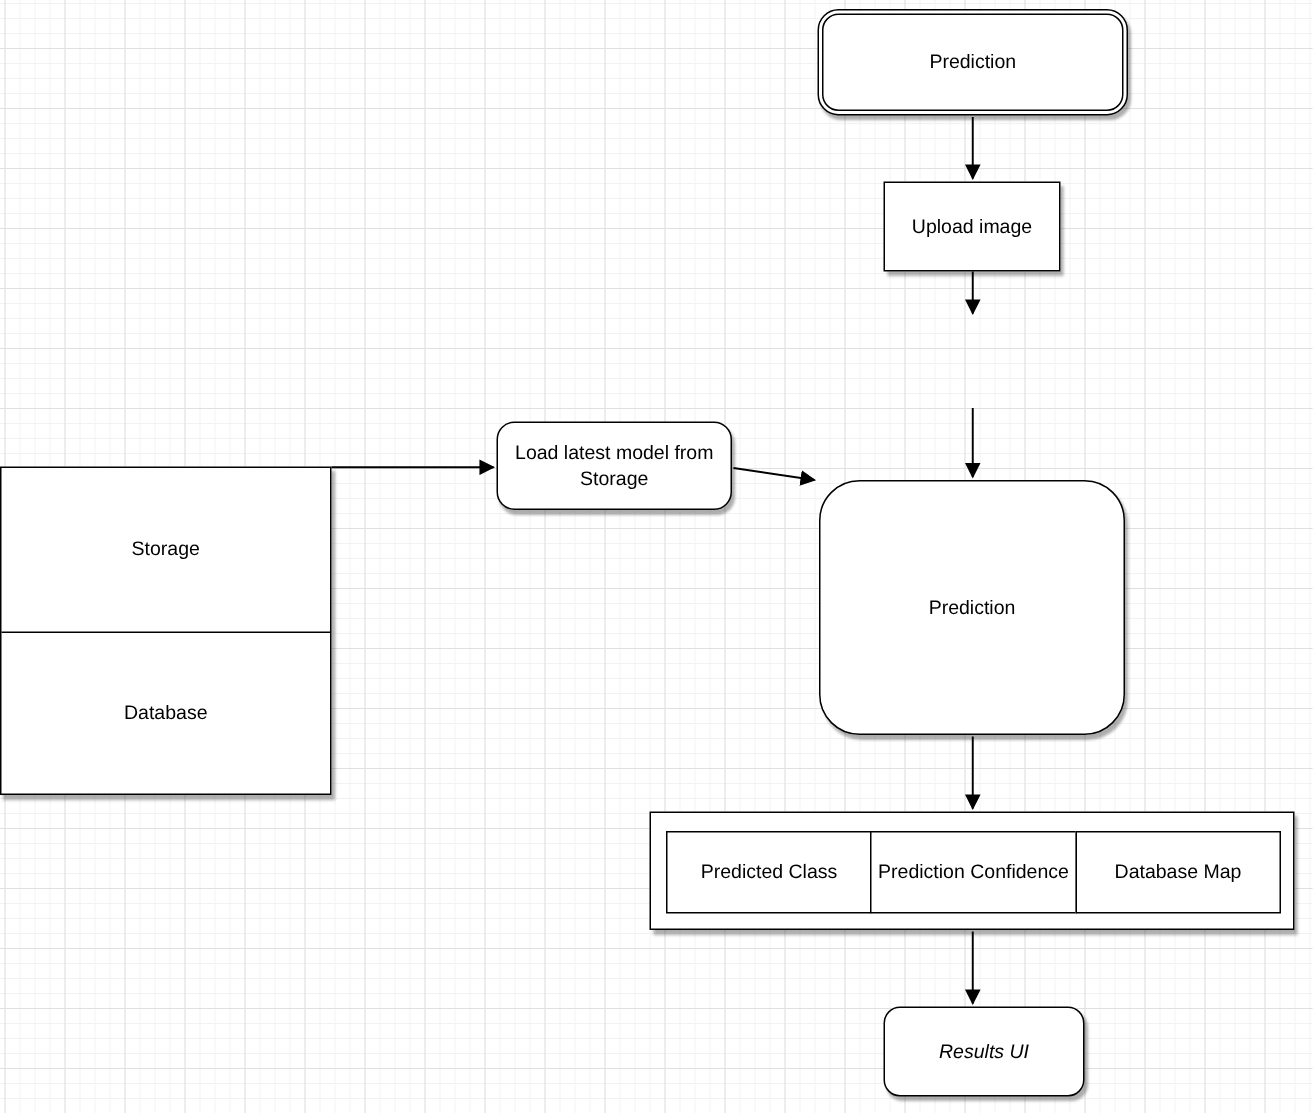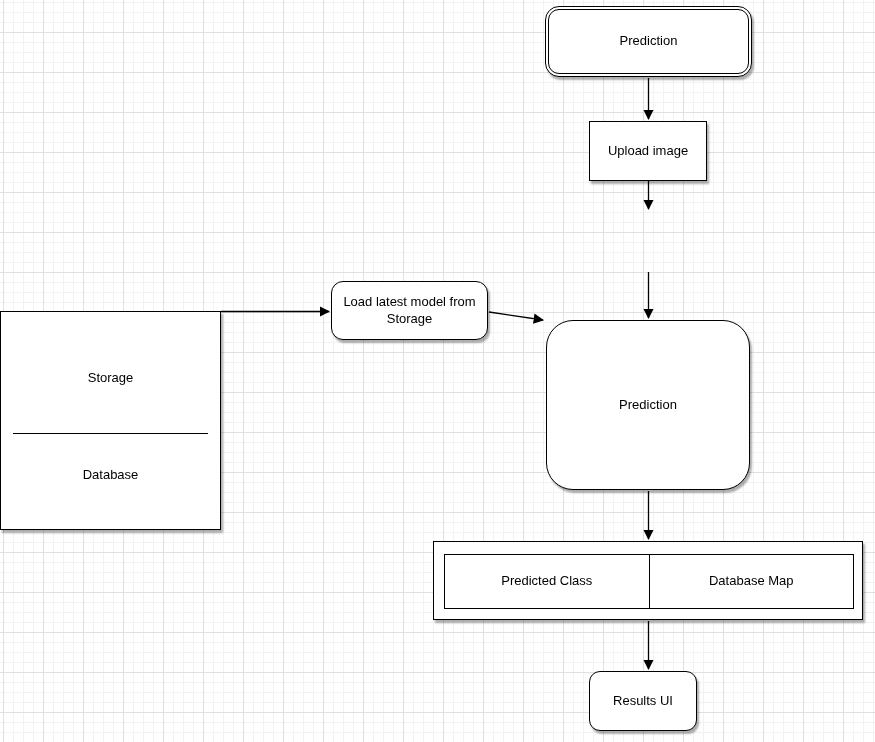--- a/index.html
+++ b/index.html
@@ -38,21 +38,21 @@
   
   .node--terminator{border-radius:14px;padding:0;align-items:stretch;}
   .terminator-inner{
     flex:1;margin:2px;border:1px solid var(--stroke);border-radius:11px;
     display:flex;align-items:center;justify-content:center;text-align:center;
   }
   
   .node--rounded-lg{border-radius:27px;}
   .node--rounded-sm{border-radius:11px;}
   
-  .node--list{flex-direction:column;padding:12px;align-items:stretch;justify-content:center;}
+  .node--list{flex-direction:column;padding:0;align-items:stretch;justify-content:center;}
   .list-cell{display:flex;align-items:center;justify-content:center;text-align:center;}
   .list-cell--top{height:109px;}
   .list-cell--bottom{flex:1;border-top:1px solid var(--stroke);}
   
   .node--container{padding:0;}
   .cells-row{position:absolute;left:10px;right:8px;top:12px;bottom:10px;display:flex;}
   .cell{
     flex:1;box-sizing:border-box;border:1px solid var(--stroke);background:var(--fill);
     display:flex;align-items:center;justify-content:center;text-align:center;
   }
@@ -94,26 +94,29 @@
   <div class="node node--rounded-lg" style="left:546px;top:320px;width:204px;height:170px;">
     <span class="label">Prediction</span>
   </div>
 
   <div class="node node--container" style="left:433px;top:541px;width:430px;height:79px;padding-left:29px;">
     <div class="cells-row">
       <div class="cell">
         <span class="label">Predicted Class</span>
       </div>
       <div class="cell">
+        <span class="label">Prediction Confidence</span>
+      </div>
+      <div class="cell">
         <span class="label">Database Map</span>
       </div>
     </div>
   </div>
 
-  <div class="node node--rounded-sm" style="left:589px;top:671px;width:108px;height:60px;">
+  <div class="node node--rounded-sm" style="left:589px;top:671px;width:134px;height:60px;font-style:italic;">
     <span class="label">Results UI</span>
   </div>
 
   <svg id="edges" viewBox="0 0 875 742" xmlns="http://www.w3.org/2000/svg">
     <defs>
       <marker id="arrow" viewBox="0 0 10 10" refX="9" refY="5" markerWidth="8" markerHeight="8" orient="auto-start-reverse">
         <path class="arrowhead" d="M0 0 L10 5 L0 10 Z"></path>
       </marker>
     </defs>
     <path d="M648.5 78 L648.5 119" marker-end="url(#arrow)"></path>

